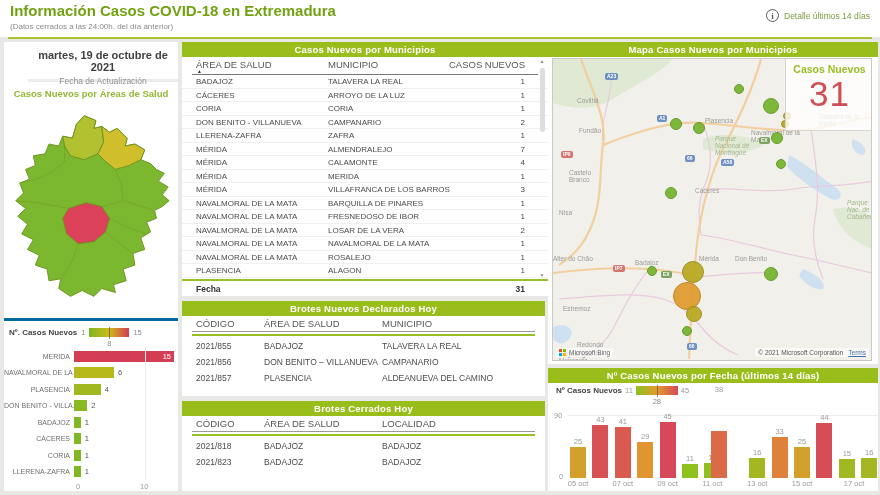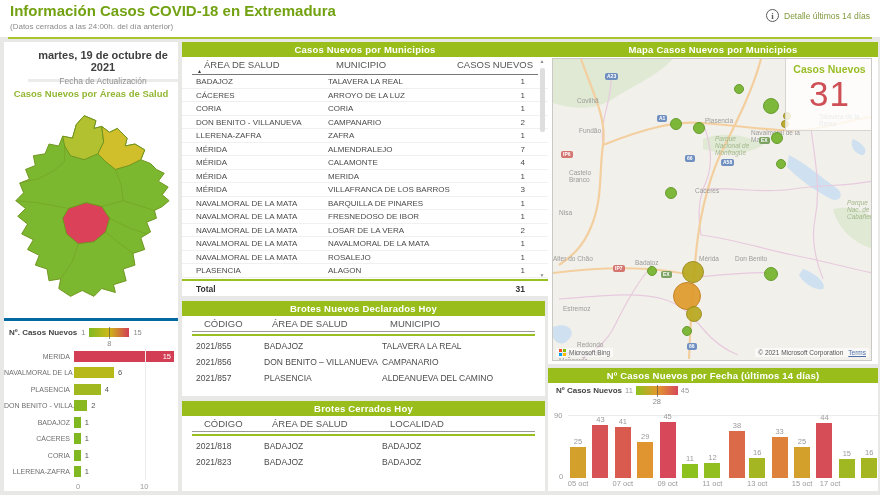--- a/index.html
+++ b/index.html
@@ -38,21 +38,21 @@
   .abar-track{position:relative;flex:1;height:11px;}
   .abar{position:absolute;left:0;top:0;height:11px;}
   .abar-val{position:absolute;top:1px;font-size:7.5px;color:#555;}
   .abar-val.inside{color:#fff;right:3px;}
   .area-grid{position:absolute;left:141px;top:306px;height:132px;border-left:1px solid #ececec;}
   .area-axis{position:absolute;top:440px;font-size:7.5px;color:#9a9a9a;}
   
   #mun-card{left:182px;top:42px;width:366px;height:254px;}
   #bn-card{left:182px;top:301px;width:363px;height:95px;}
   #bc-card{left:182px;top:401px;width:363px;height:90px;}
-  .thead{position:absolute;left:8px;width:100%;font-size:9.5px;color:#555;}
+  .thead{position:absolute;left:0;width:100%;font-size:9.5px;color:#555;}
   .thead .hc{position:absolute;top:0;white-space:nowrap;}
   .hline{position:absolute;left:10px;right:10px;border-top:1.5px solid #777;}
   .gline{position:absolute;left:10px;right:10px;height:2px;background:#9ABF21;}
   .trow{position:relative;height:13.5px;border-bottom:1px solid #f0f0f0;font-size:8px;color:#4a4a4a;}
   .trow span{position:absolute;top:2px;white-space:nowrap;}
   .tc1{left:14px;} .tc2{left:146px;} .tc3{right:23px;}
   .brow{position:relative;height:16px;font-size:8.5px;color:#4a4a4a;}
   .brow span{position:absolute;top:3px;white-space:nowrap;}
   .bc1{left:14px;} .bc2{left:82px;} .bc3{left:200px;}
   .total-row{position:absolute;left:0;bottom:1px;width:100%;height:16px;border-top:2px solid #9ABF21;font-size:8.5px;font-weight:bold;color:#333;}
@@ -284,21 +284,21 @@
         <span class="tc2">ROSALEJO</span>
         <span class="tc3">1</span>
       </div>
       <div class="trow">
         <span class="tc1">PLASENCIA</span>
         <span class="tc2">ALAGON</span>
         <span class="tc3">1</span>
       </div>
     </div>
   <div class="total-row">
-    <span class="tl">Total</span>
+    <span class="tl">Fecha</span>
     <span class="tv">31</span>
   </div>
   <div class="scrollbar">
     <span class="sb-arrow" style="top:0;">▲</span>
     <span class="sb-thumb"></span>
     <span class="sb-arrow" style="bottom:0;">▼</span>
   </div>
 </div>
 
 <div class="card" id="bn-card">
@@ -481,21 +481,21 @@
         <div class="fbar" style="height: 55.8px; background: rgb(214, 72, 90);"></div>
       </div>
       <div class="fbar-slot" style="left: 134px;">
         <div class="fbar-val">11</div>
         <div class="fbar" style="height: 13.64px; background: rgb(140, 193, 30);"></div>
       </div>
       <div class="fbar-slot" style="left: 156.4px;">
         <div class="fbar-val">12</div>
         <div class="fbar" style="height: 14.88px; background: rgb(145, 191, 31);"></div>
       </div>
-      <div class="fbar-slot" style="left: 181px;">
+      <div class="fbar-slot" style="left: 163px; gap: 36px;">
         <div class="fbar-val">38</div>
         <div class="fbar" style="height: 47.12px; background: rgb(219, 106, 72);"></div>
       </div>
       <div class="fbar-slot" style="left: 201.2px;">
         <div class="fbar-val">16</div>
         <div class="fbar" style="height: 19.84px; background: rgb(165, 182, 35);"></div>
       </div>
       <div class="fbar-slot" style="left: 223.6px;">
         <div class="fbar-val">33</div>
         <div class="fbar" style="height: 40.92px; background: rgb(222, 130, 59);"></div>
@@ -517,15 +517,15 @@
         <div class="fbar" style="height: 19.84px; background: rgb(165, 182, 35);"></div>
       </div>
     </div>
   <div id="fecha-xlabels">
       <div class="fxlab" style="left: 22px;">05 oct</div>
       <div class="fxlab" style="left: 66.8px;">07 oct</div>
       <div class="fxlab" style="left: 111.6px;">09 oct</div>
       <div class="fxlab" style="left: 156.4px;">11 oct</div>
       <div class="fxlab" style="left: 201.2px;">13 oct</div>
       <div class="fxlab" style="left: 246px;">15 oct</div>
-      <div class="fxlab" style="left: 274px;">17 oct</div>
+      <div class="fxlab" style="left: 298px;">17 oct</div>
     </div>
 </div>
 
 </body></html>

